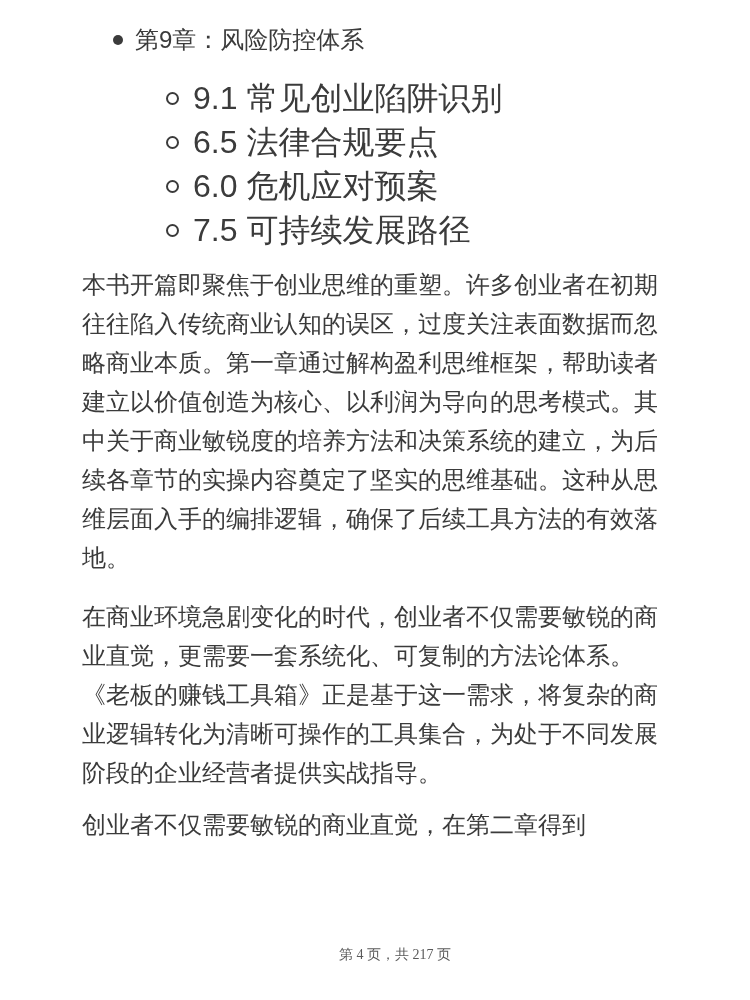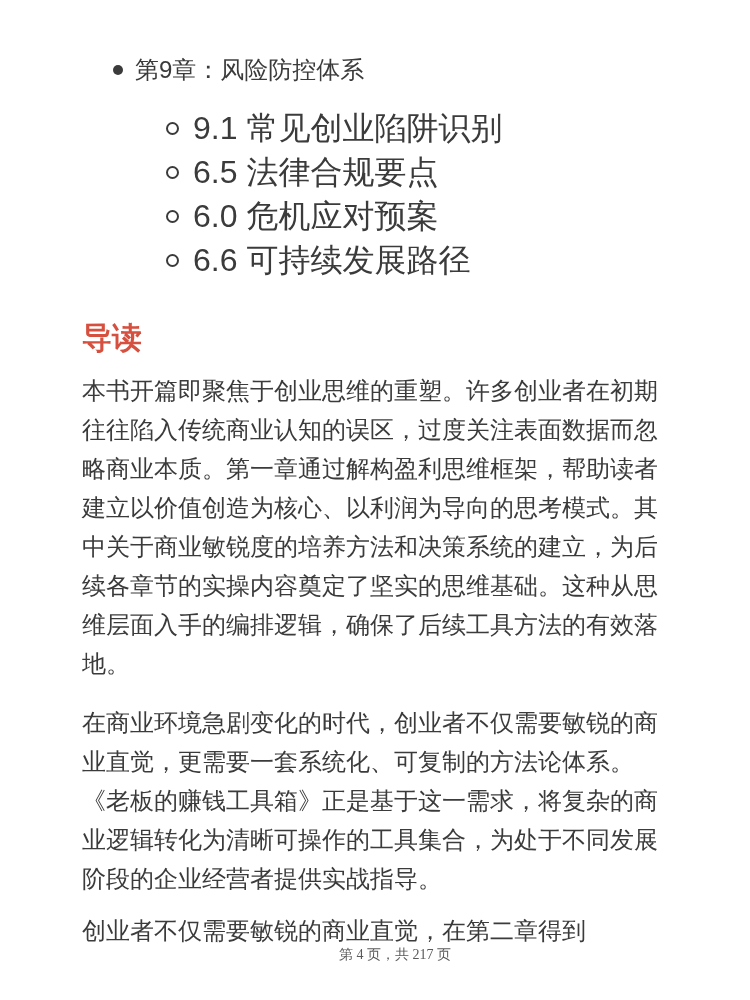--- a/index.html
+++ b/index.html
@@ -7,21 +7,21 @@
     padding: 0;
     background: #ffffff;
   }
   .page {
     position: relative;
     width: 750px;
     height: 1000px;
     margin: 0 auto;
     background: #ffffff;
     box-sizing: border-box;
-    padding: 50px 84px 0 82px;
+    padding: 20px 84px 0 82px;
     font-family: "Liberation Sans", sans-serif;
     color: #3b3b3b;
     overflow: hidden;
   }
   
   .toc-chapter {
     display: flex;
     align-items: center;
     font-size: 24px;
     line-height: 39px;
@@ -105,26 +105,25 @@
       <div class="toc-subitem">
         <span class="bullet-circle"></span>
         <span>6.5 法律合规要点</span>
       </div>
       <div class="toc-subitem">
         <span class="bullet-circle"></span>
         <span>6.0 危机应对预案</span>
       </div>
       <div class="toc-subitem">
         <span class="bullet-circle"></span>
-        <span>6.6 可持续发展路径</span>
+        <span>7.5 可持续发展路径</span>
       </div>
     </div>
   </div>
 
-  <h2 class="section-heading" style="color: rgb(214, 80, 63);">导读</h2>
 
   <p class="body-paragraph">本书开篇即聚焦于创业思维的重塑。许多创业者在初期往往陷入传统商业认知的误区，过度关注表面数据而忽略商业本质。第一章通过解构盈利思维框架，帮助读者建立以价值创造为核心、以利润为导向的思考模式。其中关于商业敏锐度的培养方法和决策系统的建立，为后续各章节的实操内容奠定了坚实的思维基础。这种从思维层面入手的编排逻辑，确保了后续工具方法的有效落地。</p>
 
   <p class="body-paragraph first">在商业环境急剧变化的时代，创业者不仅需要敏锐的商业直觉，更需要一套系统化、可复制的方法论体系。《老板的赚钱工具箱》正是基于这一需求，将复杂的商业逻辑转化为清晰可操作的工具集合，为处于不同发展阶段的企业经营者提供实战指导。</p>
 
   <p class="body-paragraph">创业者不仅需要敏锐的商业直觉，在第二章得到</p>
 
   <div class="page-footer" style="color: rgb(89, 89, 89);">第 4 页，共 217 页</div>
 
 </div>

